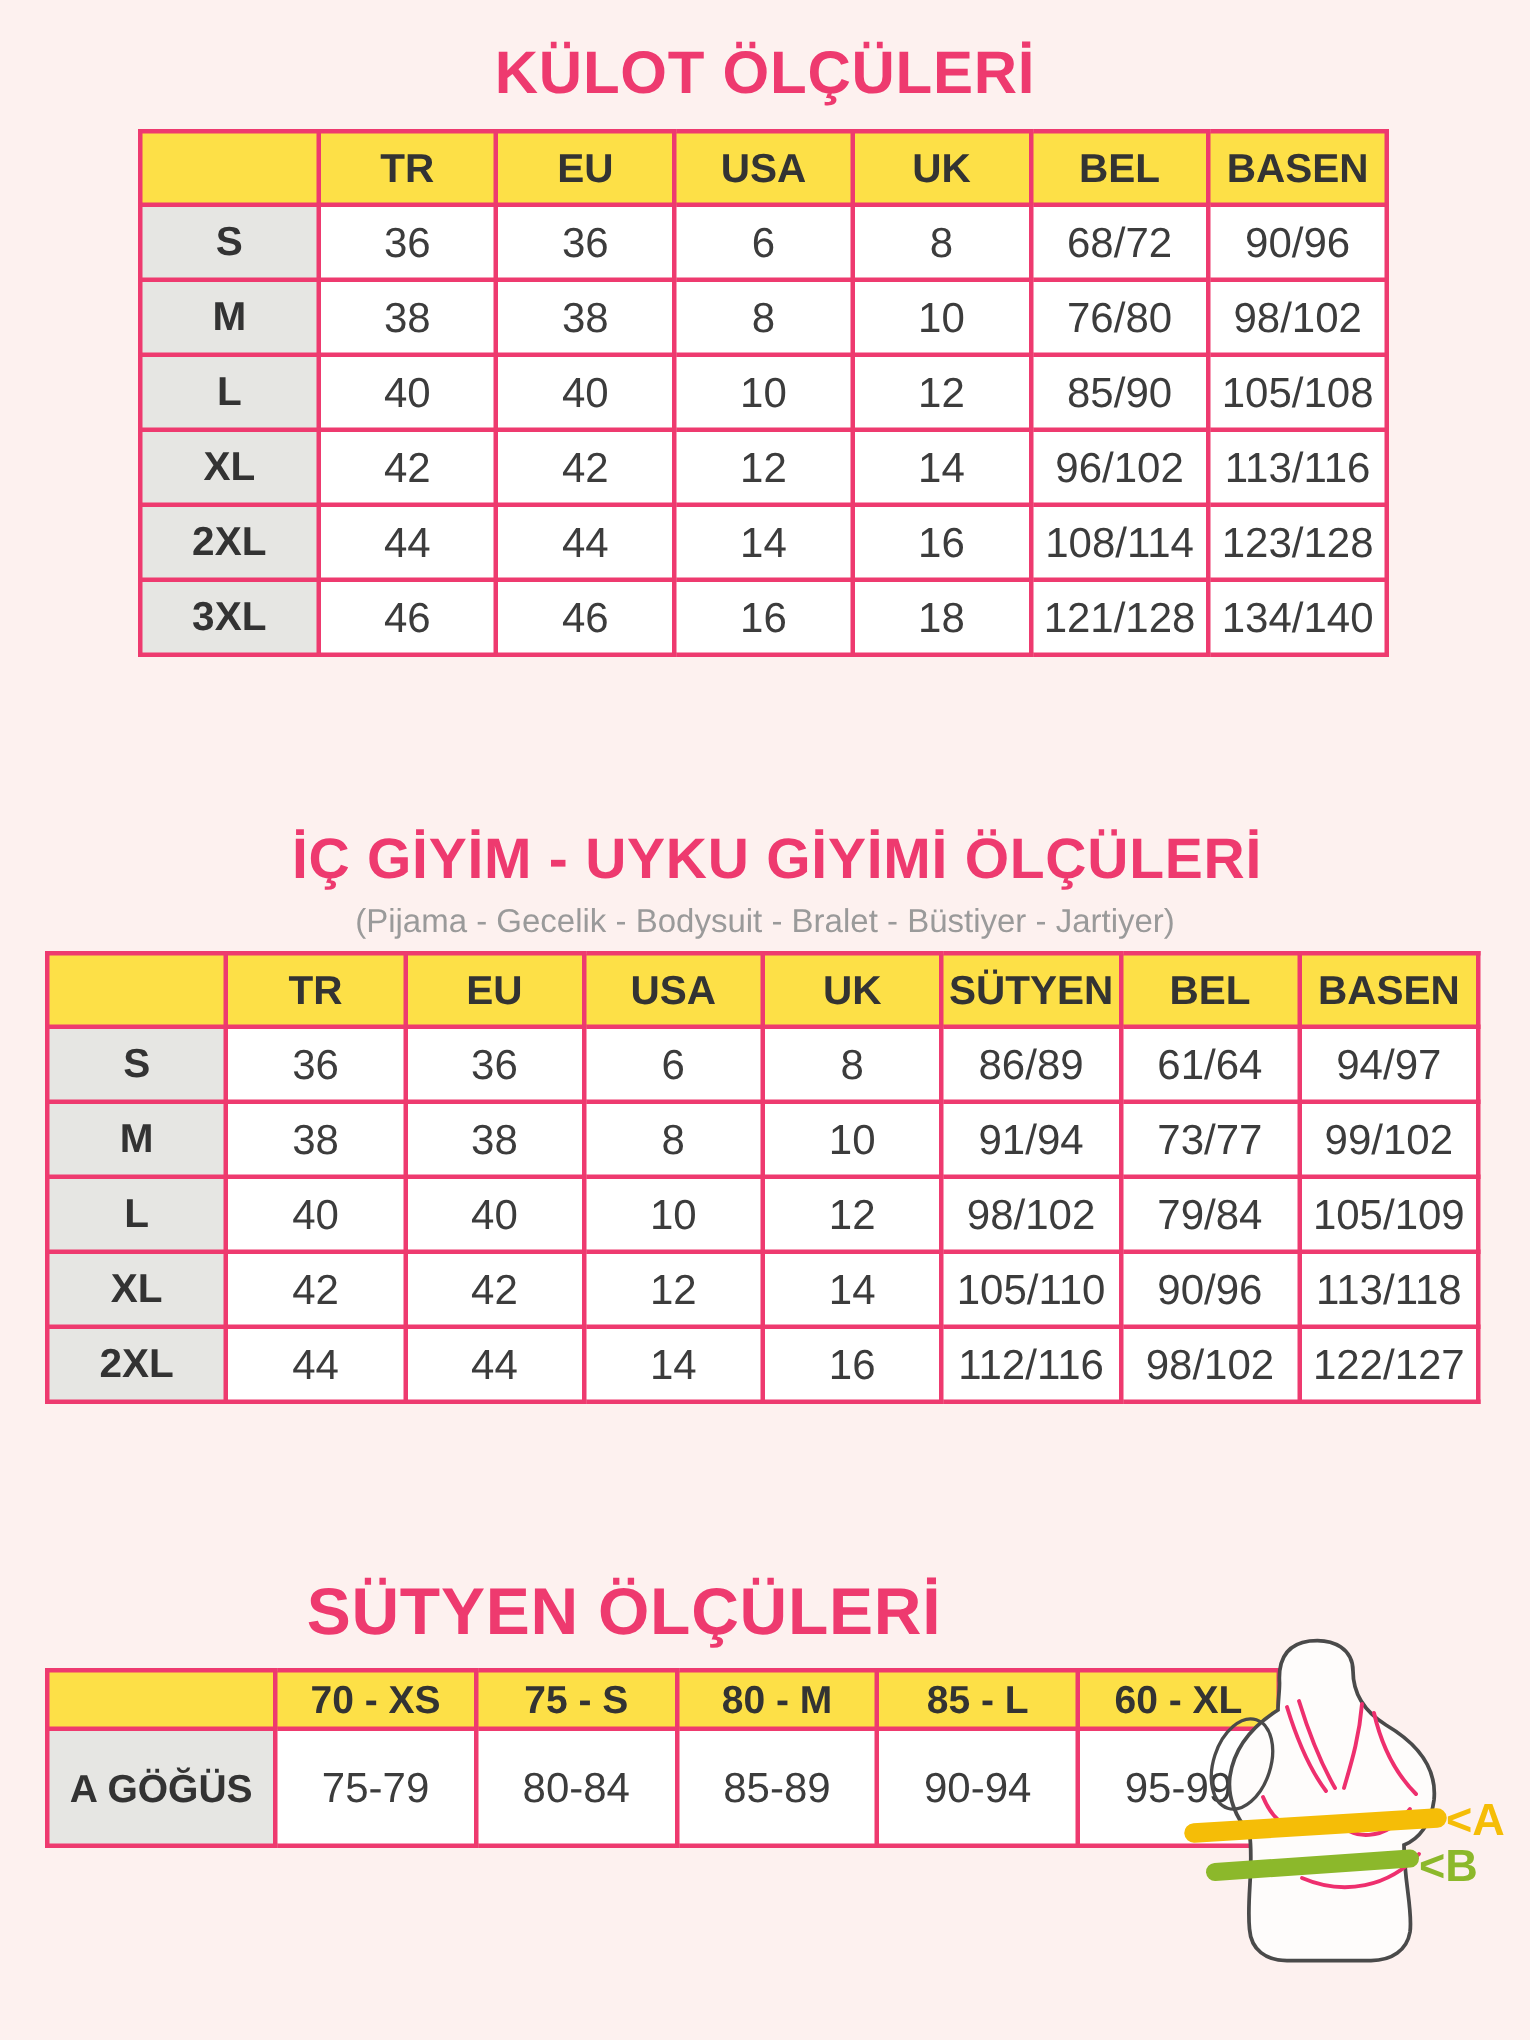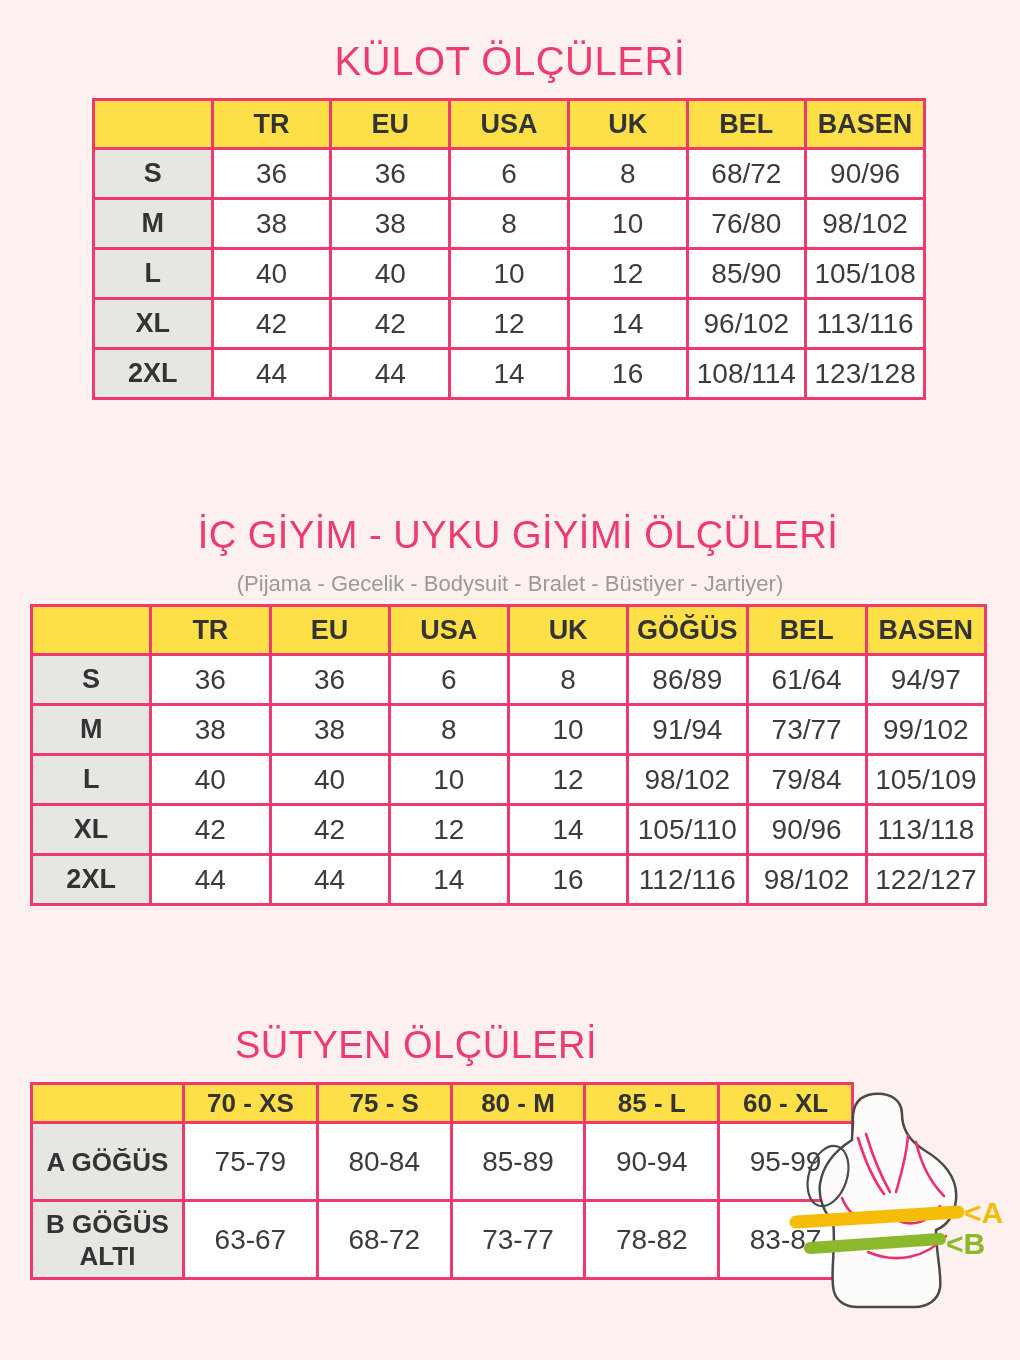--- a/index.html
+++ b/index.html
@@ -5,26 +5,26 @@
   html,body{margin:0;padding:0;}
   body{
     width:1020px;height:1360px;
     background:#fdf1ef;
     font-family:"Liberation Sans",sans-serif;
     position:relative;overflow:hidden;
     color:#3a3a3a;
   }
   .sec-title{
     color:#ee3a6f;
-    font-weight:normal;
+    font-weight:bold;
     text-align:center;
     font-size:40px;
     line-height:46px;
     letter-spacing:0.5px;
-    margin:12px;
+    margin:0;
   }
   .subtitle{
     color:#9a9a9a;
     text-align:center;
     font-size:22px;
     line-height:28px;
     margin:4px 0 0 0;
   }
   table{border-collapse:collapse;table-layout:fixed;}
   th,td{
@@ -54,21 +54,21 @@
   }
   #table-kulot{width:834px;margin:14px 0 0 92px;}
   #table-kulot tbody tr{height:50px;}
   #table-icgiyim{width:957px;margin:6px 0 0 30px;}
   #table-icgiyim tbody tr{height:50px;}
   #title-icgiyim{margin-top:112px;font-size:38px;padding-left:16px;}
   #title-sutyen{
     margin-top:116px;
     width:772px;
     margin-left:30px;
-    font-size:38px;
+    font-size:44px;
   }
   #table-sutyen{width:824px;margin:14px 0 0 30px;}
   #table-sutyen thead th{height:36px;font-size:26px;}
   #table-sutyen tbody tr{height:78px;margin-top:20px;}
   #table-sutyen tbody th.rowlabel{font-size:26px;line-height:32px;padding:0 6px;}
   #mannequin{
     position:absolute;
     left:778px;top:1076px;
     width:240px;height:240px;
   }
@@ -129,36 +129,45 @@
       </tr>
       <tr>
         <th class="rowlabel">2XL</th>
         <td>44</td>
         <td>44</td>
         <td>14</td>
         <td>16</td>
         <td>108/114</td>
         <td>123/128</td>
       </tr>
+      <tr>
+        <th class="rowlabel">3XL</th>
+        <td>46</td>
+        <td>46</td>
+        <td>16</td>
+        <td>18</td>
+        <td>121/128</td>
+        <td>134/140</td>
+      </tr>
     </tbody>
   </table>
 
 <h1 class="sec-title" id="title-icgiyim">İÇ GİYİM - UYKU GİYİMİ ÖLÇÜLERİ</h1>
 
 <p class="subtitle">(Pijama - Gecelik - Bodysuit - Bralet - Büstiyer - Jartiyer)</p>
 
 <table id="table-icgiyim">
     <thead>
       <tr>
         <th></th>
         <th>TR</th>
         <th>EU</th>
         <th>USA</th>
         <th>UK</th>
-        <th>GÖĞÜS</th>
+        <th>SÜTYEN</th>
         <th>BEL</th>
         <th>BASEN</th>
       </tr>
     </thead>
     <tbody>
       <tr>
         <th class="rowlabel">S</th>
         <td>36</td>
         <td>36</td>
         <td>6</td>
@@ -228,28 +237,20 @@
       </tr>
     </thead>
     <tbody>
       <tr>
         <th class="rowlabel">A GÖĞÜS</th>
         <td>75-79</td>
         <td>80-84</td>
         <td>85-89</td>
         <td>90-94</td>
         <td>95-99</td>
-      </tr>
-      <tr>
-        <th class="rowlabel">B GÖĞÜS ALTI</th>
-        <td>63-67</td>
-        <td>68-72</td>
-        <td>73-77</td>
-        <td>78-82</td>
-        <td>83-87</td>
       </tr>
     </tbody>
   </table>
 
 <svg id="mannequin" viewBox="0 0 240 240">
 
   <path fill="#fefcfb" stroke-width="2.5" d="M 75,46
            C 74,30 80,20 95,18
            C 112,16 124,24 124,38
            C 124,52 130,64 146,74

